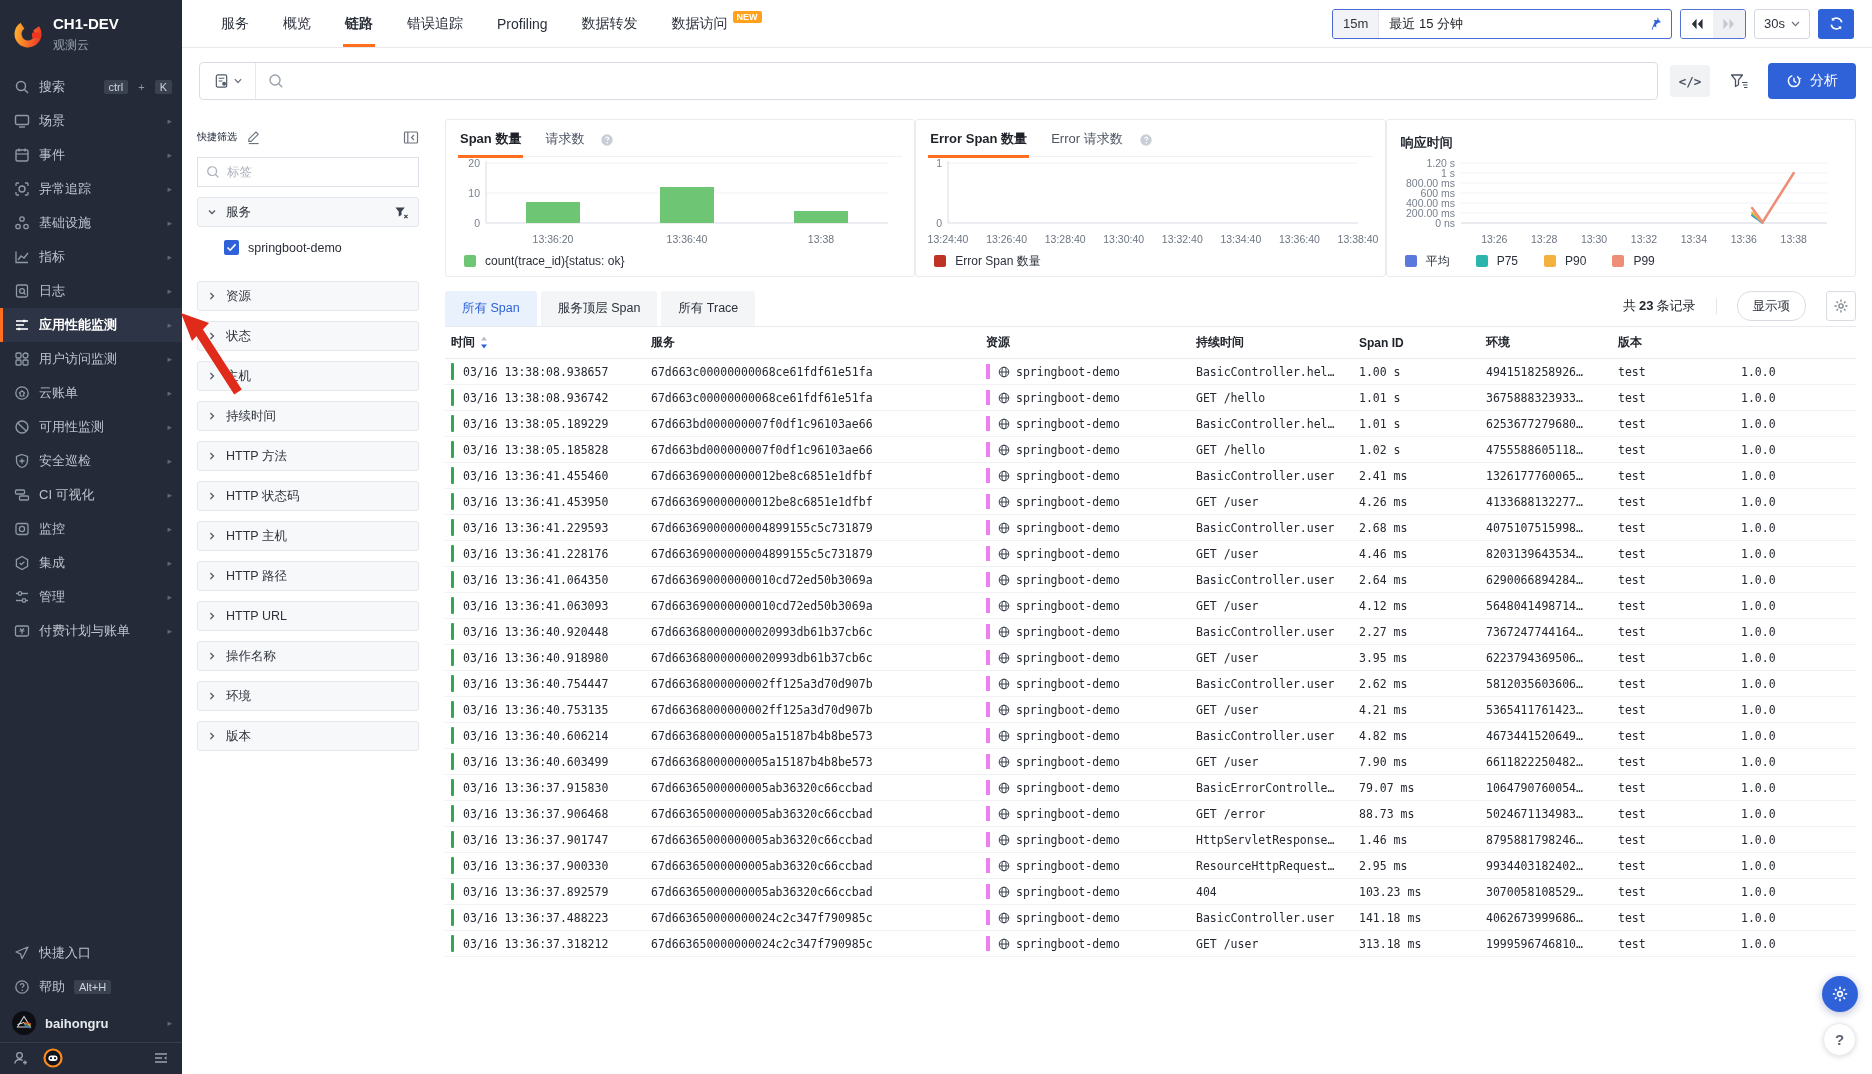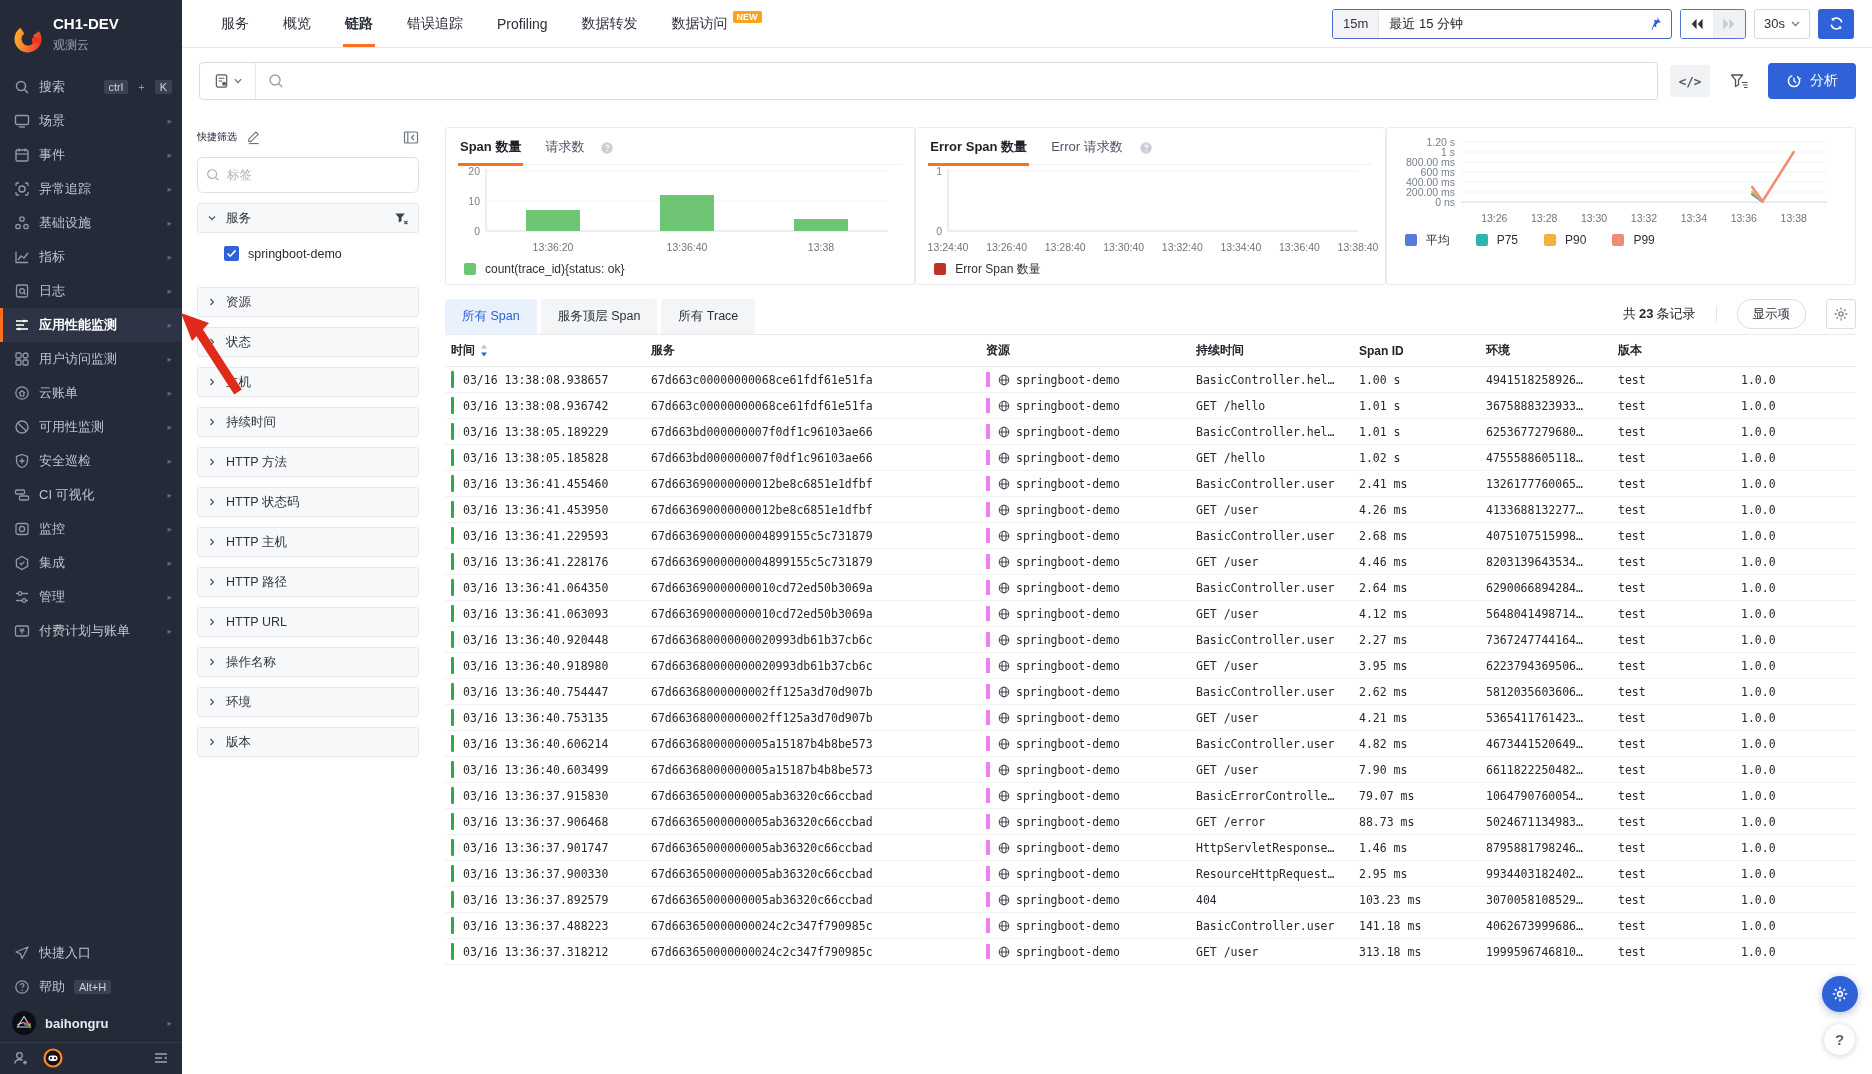--- a/index.html
+++ b/index.html
@@ -2,21 +2,21 @@
 <html><head>
 <meta charset="utf-8">
 <style>
   * { box-sizing:border-box; margin:0; padding:0; }
   html,body { width:1872px; height:1074px; overflow:hidden; }
   body { font-family:"Liberation Sans","DejaVu Sans",sans-serif; background:#fff; display:flex; color:#23272e; }
   svg { display:block; }
 
   
   .sidebar { width:182px; flex-shrink:0; background:#242a37; display:flex; flex-direction:column; font-size:13px; position:relative; z-index:5; }
-  .logo-row { display:flex; gap:10px; padding:13px 10px 10px 13px; align-items:flex-end; }
+  .logo-row { display:flex; gap:10px; padding:13px 10px 10px 13px; align-items:center; }
   .ws { color:#fff; font-weight:bold; font-size:15px; margin-top:2px; }
   .brand { color:#98a0ae; font-size:12px; margin-top:5px; }
   .side-item { height:34px; display:flex; align-items:center; gap:9px; padding:0 10px 0 14px; color:#bdc3cf; cursor:pointer; flex-shrink:0; }
   .sicon { width:16px; height:16px; color:#9099a8; display:flex; flex-shrink:0; }
   .slabel { flex:1; white-space:nowrap; overflow:hidden; }
   .schev { color:#5f6774; font-size:9px; }
   .side-item.active { background:#2d3445; color:#fff; font-weight:bold; box-shadow:inset 3px 0 0 #ff6f1f; }
   .side-item.active .sicon { color:#fff; }
   .kbd { background:#3a4150; color:#cdd2db; font-size:11px; padding:1px 5px; border-radius:2px; }
   .plusj { color:#8f97a6; font-size:11px; margin:0 1px; }
@@ -56,33 +56,33 @@
   .icon-btn-funnel { width:34px; height:32px; background:#fff; border:none; display:flex; align-items:center; justify-content:center; color:#4a5260; cursor:pointer; }
   .btn-analyze { height:36px; padding:6px 18px; background:#2f62d8; color:#fff; border:none; border-radius:4px; display:flex; align-items:center; gap:8px; font-size:14px; cursor:pointer; }
 
   
   .content { display:flex; padding:2px 16px 0 15px; background:#fff; flex:1; min-height:0; }
   .filters { width:222px; flex-shrink:0; padding-top:14px; }
   .f-head { display:flex; align-items:center; gap:9px; }
   .f-title { font-size:10px; color:#0f172a; }
   .f-edit { color:#6b7380; display:flex; cursor:pointer; }
   .f-collapse { margin-left:auto; color:#6b7380; display:flex; cursor:pointer; }
-  .f-search { margin-top:12px; height:36px; border:1px solid #dde1e7; border-radius:6px; display:flex; align-items:center; padding:0 8px; gap:7px; color:#a7adb8; }
+  .f-search { margin-top:12px; height:30px; border:1px solid #dde1e7; border-radius:0; display:flex; align-items:center; padding:0 8px; gap:7px; color:#a7adb8; }
   .f-input { border:none; outline:none; flex:1; font-size:12.5px; min-width:0; background:transparent; }
   .f-input::placeholder { color:#aeb4bd; }
   .f-sec { margin-top:10px; }
   .f-sec-head { height:30px; background:#f7f8fa; border:1px solid #e4e7ec; border-radius:3px; display:flex; align-items:center; padding:0 9px; gap:9px; font-size:12.5px; color:#2e333b; cursor:pointer; }
   .f-chev { color:#57606c; display:flex; }
   .f-clear { margin-left:auto; color:#3b424e; display:flex; cursor:pointer; }
   .f-opts { padding:13px 2px 16px 27px; display:flex; flex-direction:column; gap:8px; }
   .f-opt { display:flex; align-items:center; gap:9px; font-size:12.5px; color:#2a2e36; cursor:pointer; }
   .cbx { width:15px; height:15px; background:#2f62d8; border-radius:2px; display:flex; align-items:center; justify-content:center; flex-shrink:0; }
 
   .workarea { flex:1; margin-left:26px; min-width:0; display:flex; flex-direction:column; }
-  .charts { display:flex; margin-top:12px; }
+  .charts { display:flex; margin-top:4px; }
   .card { flex:1; border:1px solid #e9ebef; border-radius:3px; padding:8px 12px 4px; min-width:0; background:#fff; }
   .card-tabs { display:flex; align-items:center; gap:24px; border-bottom:1px solid #f0f1f4; padding:2px 2px 0; height:29px; }
   .ctab { font-size:13px; color:#4d5563; padding-bottom:9px; position:relative; cursor:pointer; white-space:nowrap; }
   .ctab.active { color:#1f2329; font-weight:bold; }
   .ctab.active::after { content:""; position:absolute; left:-2px; right:-2px; bottom:-1px; height:3px; background:#ff6f1f; }
   .help-ic { display:flex; color:#b9bfc9; margin-left:-8px; padding-bottom:7px; cursor:pointer; }
   .card-title { font-size:13px; font-weight:bold; color:#23272e; height:29px; display:flex; align-items:center; padding-left:2px; }
   .plot { overflow:visible; }
   .legend { display:flex; gap:26px; align-items:center; margin-top:1px; padding-left:6px; height:22px; }
   .lg { display:flex; gap:9px; align-items:center; font-size:12px; color:#2b313b; cursor:pointer; }
@@ -738,20 +738,21 @@
               <text x="430" y="86" text-anchor="middle" font-size="10.5" fill="#6d7580">13:38:40</text>
             </svg>
             <div class="legend">
               <span class="lg">
                 <span class="sq" style="background: rgb(191, 51, 38);"></span>
                 <span>Error Span 数量</span>
               </span>
             </div>
           </div>
           <div class="card">
+            <div class="card-title">响应时间</div>
             <svg width="436" height="92" class="plot">
               <line x1="62" y1="6" x2="428" y2="6" stroke="#f1f3f6" stroke-width="1"></line>
               <text x="56" y="9.5" text-anchor="end" font-size="10.5" fill="#79818d">1.20 s</text>
               <line x1="62" y1="16" x2="428" y2="16" stroke="#f1f3f6" stroke-width="1"></line>
               <text x="56" y="19.5" text-anchor="end" font-size="10.5" fill="#79818d">1 s</text>
               <line x1="62" y1="26" x2="428" y2="26" stroke="#f1f3f6" stroke-width="1"></line>
               <text x="56" y="29.5" text-anchor="end" font-size="10.5" fill="#79818d">800.00 ms</text>
               <line x1="62" y1="36" x2="428" y2="36" stroke="#f1f3f6" stroke-width="1"></line>
               <text x="56" y="39.5" text-anchor="end" font-size="10.5" fill="#79818d">600 ms</text>
               <line x1="62" y1="46" x2="428" y2="46" stroke="#f1f3f6" stroke-width="1"></line>

